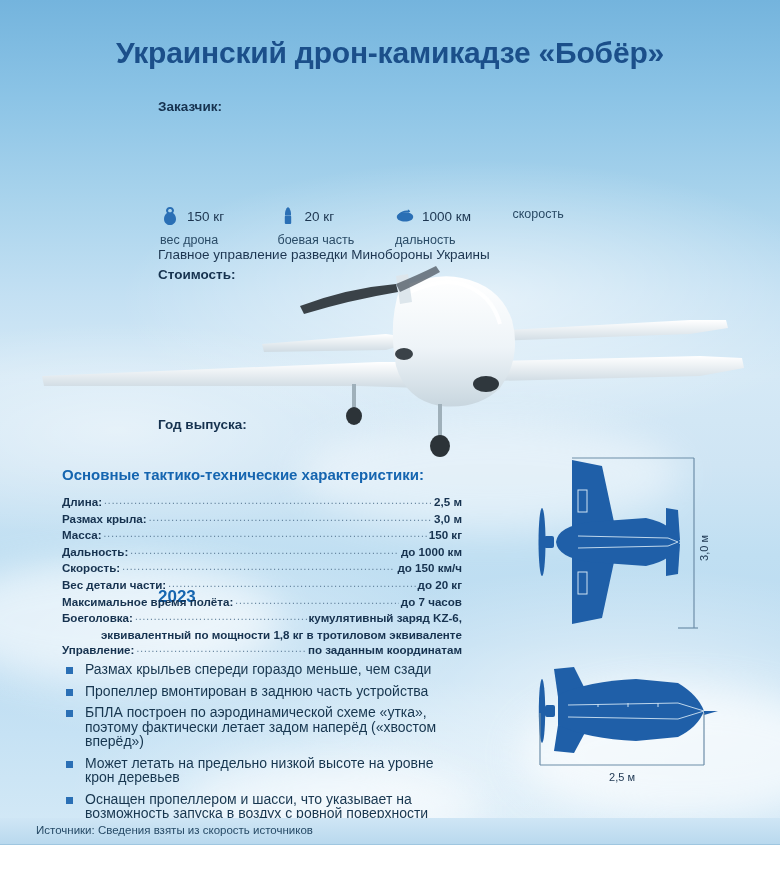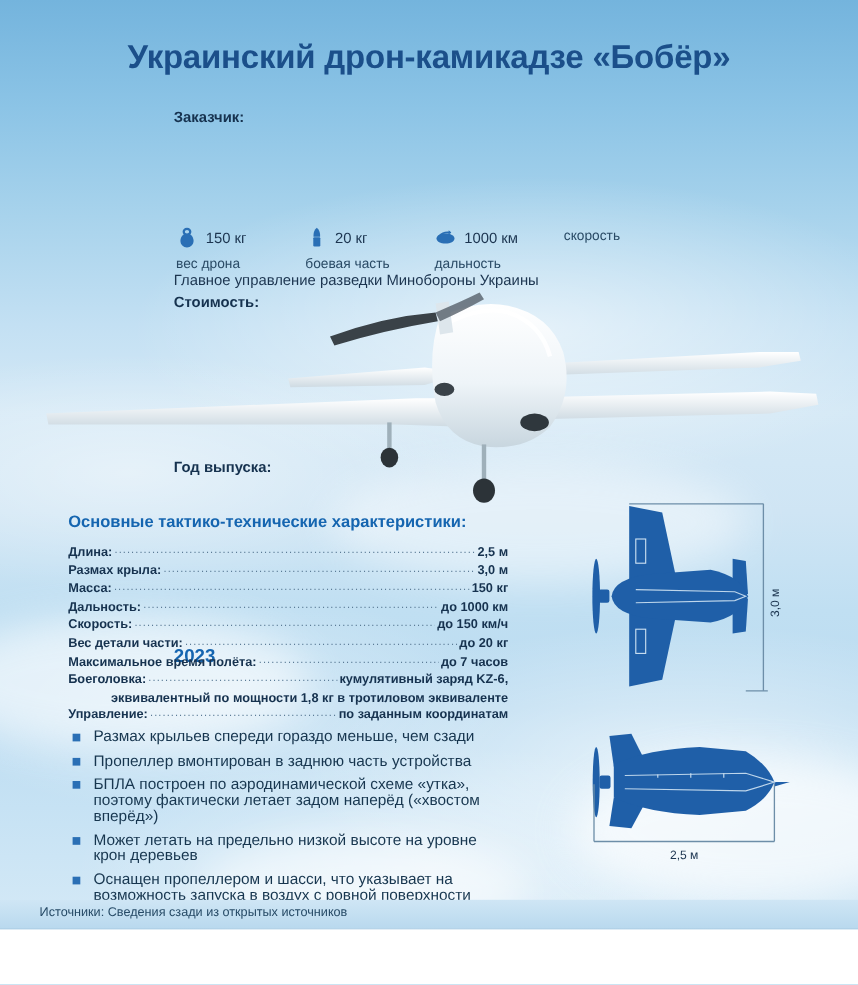--- a/index.html
+++ b/index.html
@@ -290,21 +290,21 @@
     <line x1="100" y1="48" x2="100" y2="52" stroke="#cfe3f3" stroke-width="1"></line>
     <line x1="130" y1="48" x2="130" y2="52" stroke="#cfe3f3" stroke-width="1"></line>
 
     <line x1="12" y1="58" x2="12" y2="110" stroke="#6d8ea8" stroke-width="1.2"></line>
     <line x1="176" y1="58" x2="176" y2="110" stroke="#6d8ea8" stroke-width="1.2"></line>
     <line x1="12" y1="110" x2="176" y2="110" stroke="#6d8ea8" stroke-width="1.2"></line>
     <text class="dimtext" x="94" y="126" text-anchor="middle">2,5 м</text>
   </svg>
 
   <div class="srcbar"></div>
-  <div class="srctx">Источники: Сведения сзади из открытых источников</div>
+  <div class="srctx">Источники: Сведения взяты из скорость источников</div>
 
   <div class="footer">
     
 
     
   </div>
 
 </div>
 
 </body></html>

